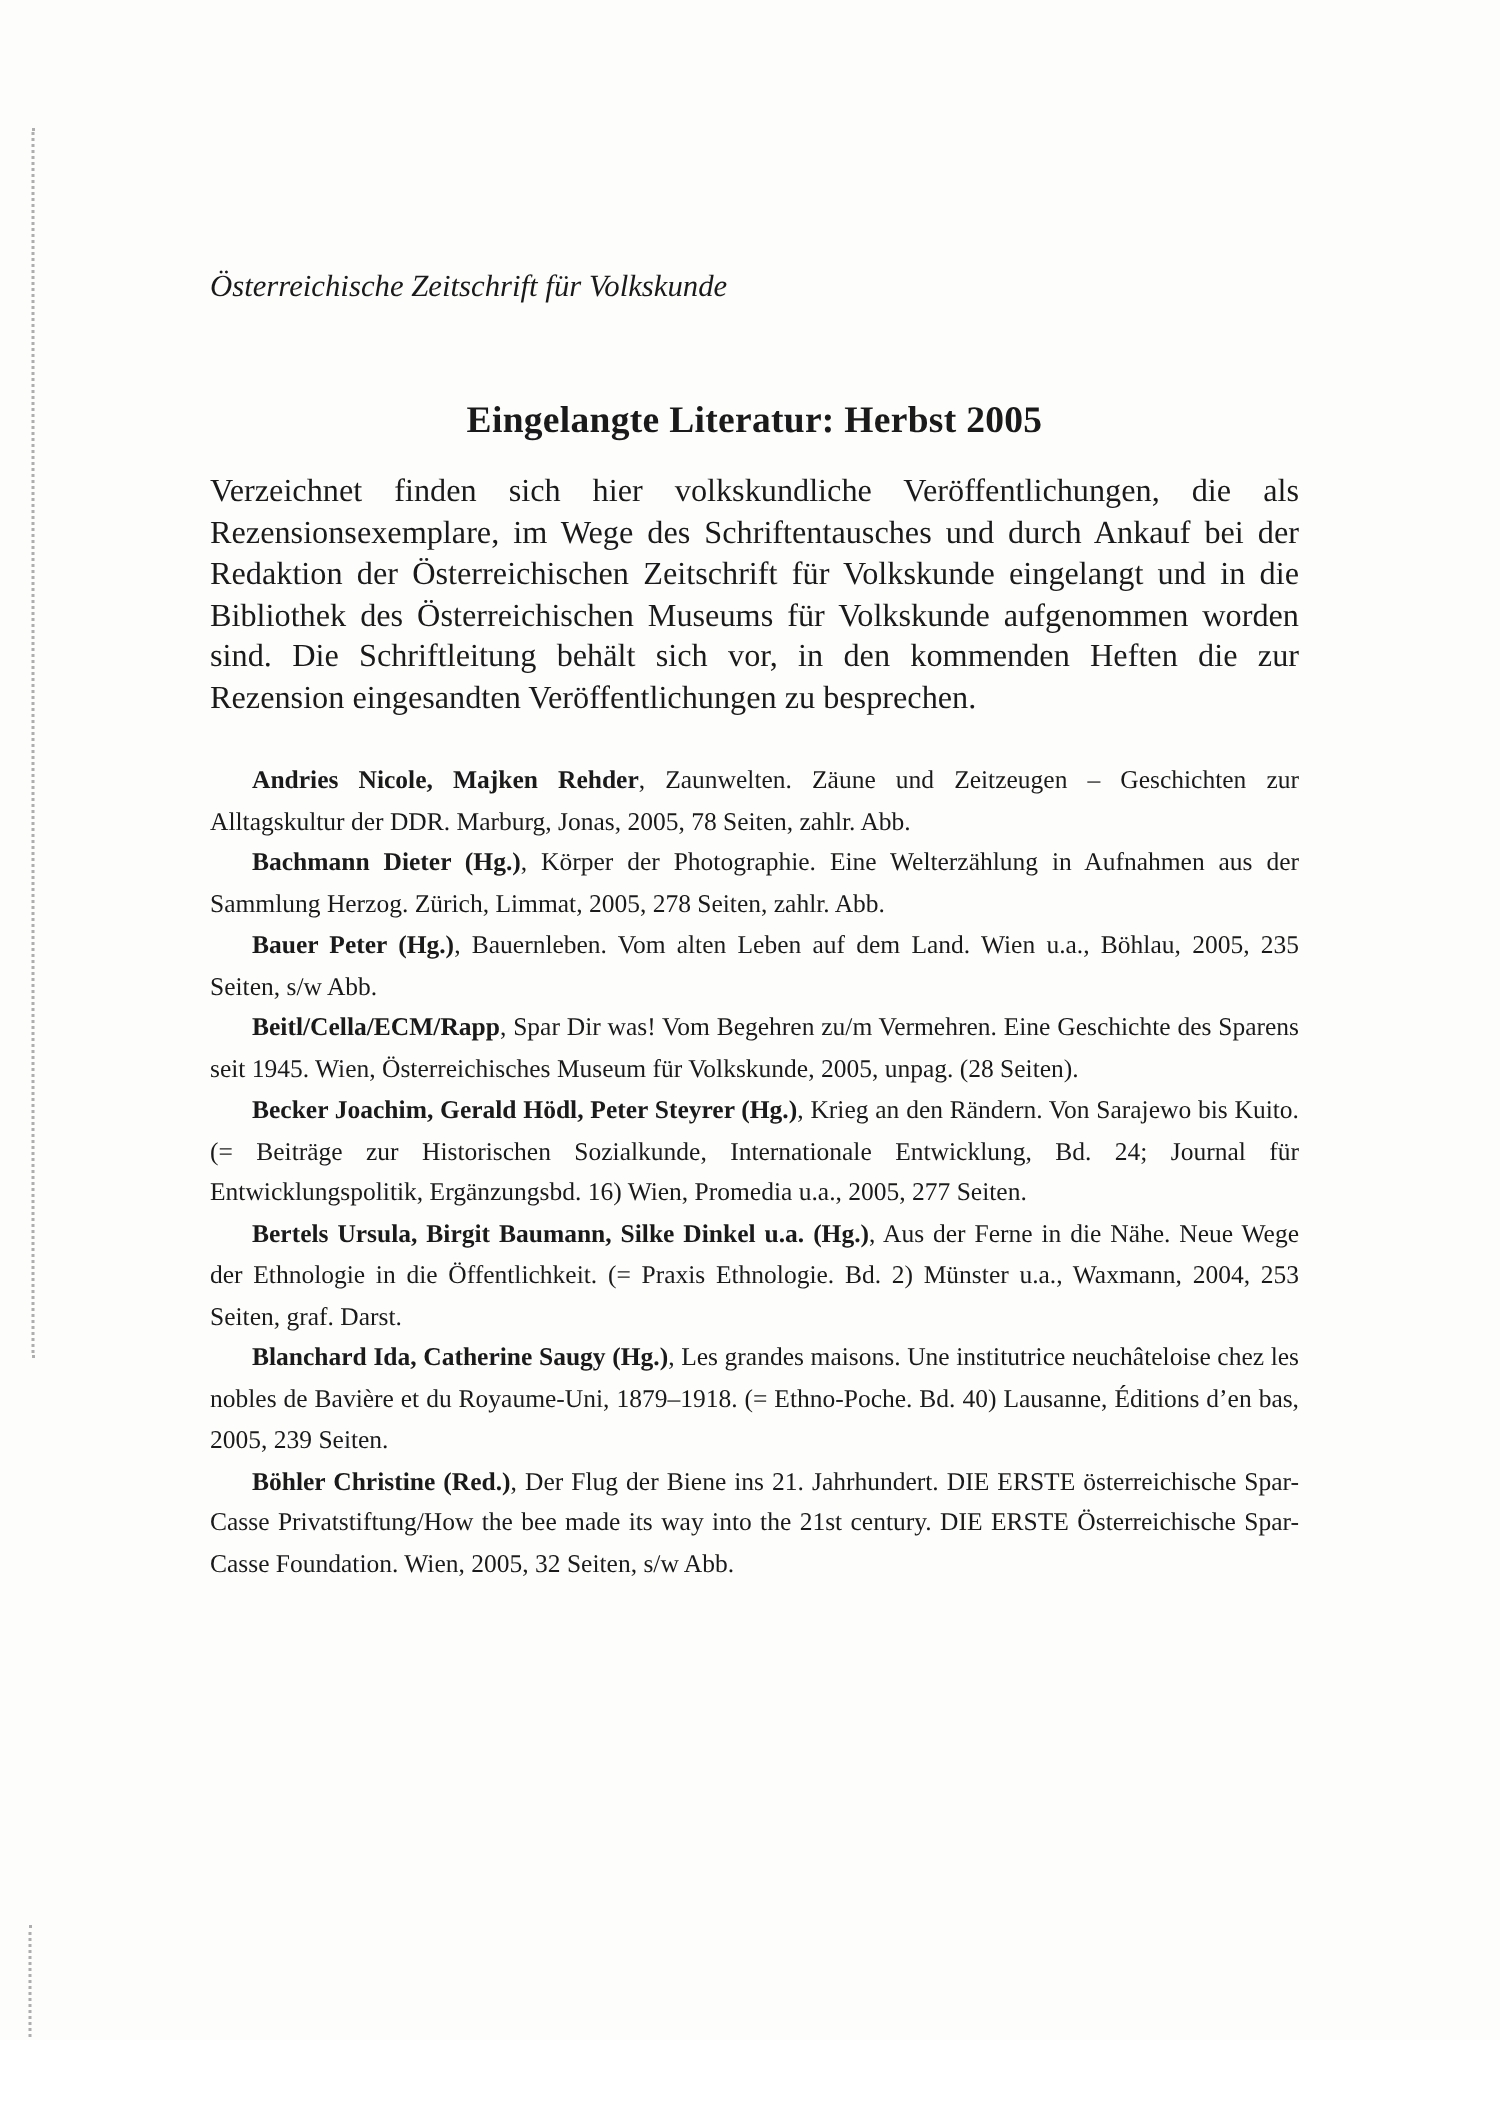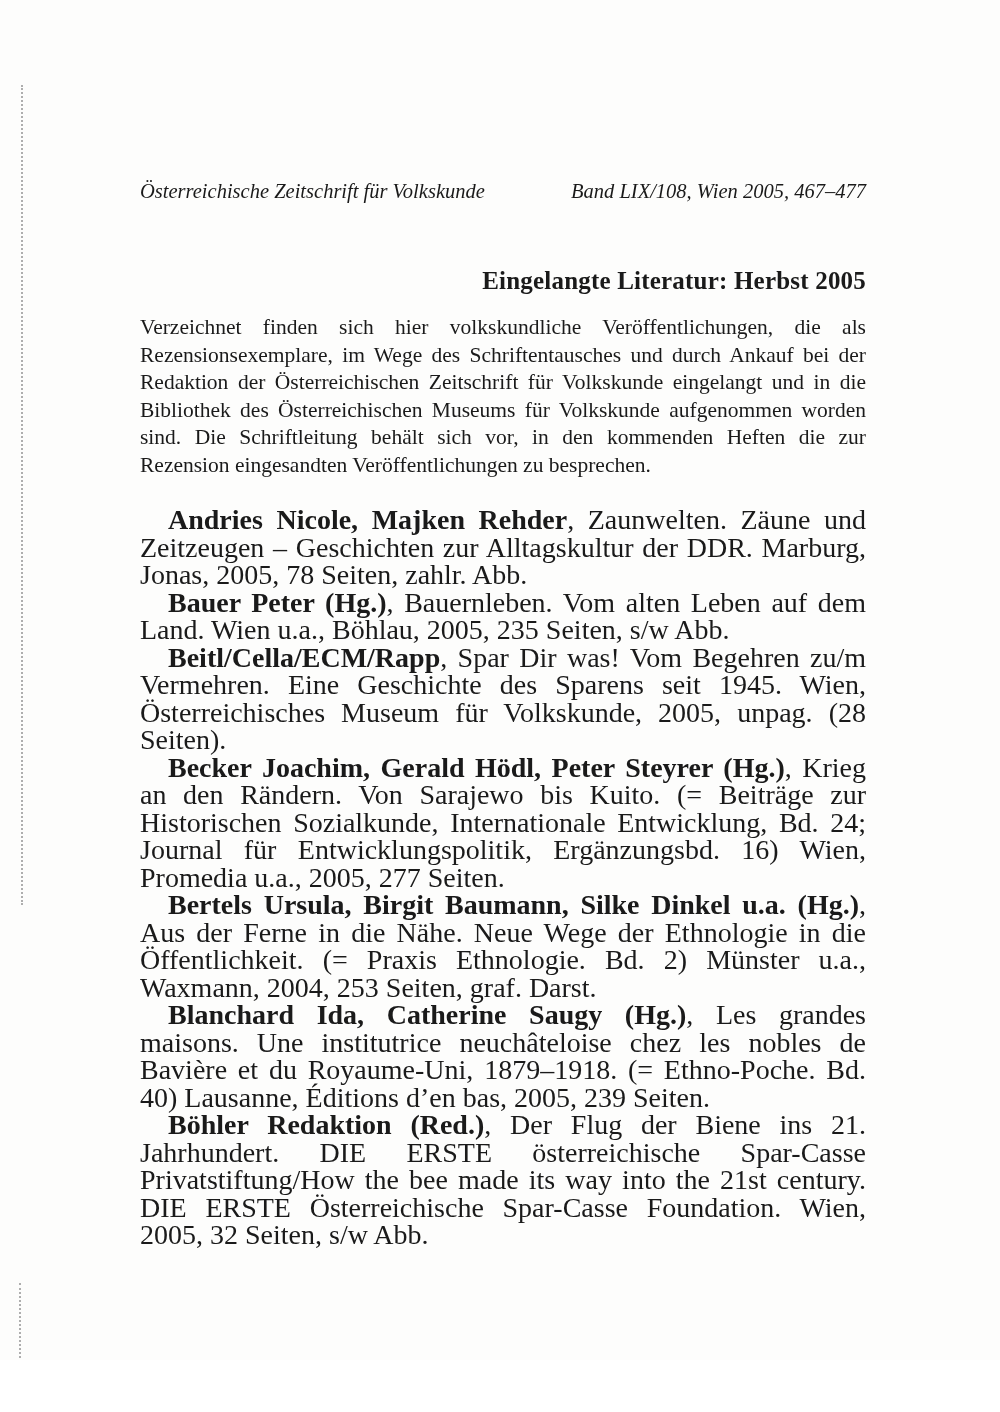--- a/index.html
+++ b/index.html
@@ -37,69 +37,69 @@
     display: flex;
     justify-content: space-between;
     align-items: baseline;
     font-style: italic;
     font-size: 20.5px;
     line-height: 26px;
     white-space: nowrap;
   }
   .page-title {
     margin-top: 62px;
-    text-align: right;
+    text-align: center;
     font-weight: bold;
     font-size: 25px;
     line-height: 30px;
     letter-spacing: 0.2px;
   }
   .intro-paragraph {
     margin-top: 18px;
     font-size: 21.5px;
     line-height: 27.5px;
     text-align: justify;
   }
   .entries {
     margin-top: 27px;
   }
   .entry {
     margin: 0;
-    font-size: 28px;
+    font-size: 17px;
     line-height: 27.5px;
     text-align: justify;
     text-indent: 28px;
   }
   .entry .authors {
     font-weight: bold;
   }
 </style>
 </head>
 <body>
 
 <div class="page">
 
   <div class="scan-line seg1"></div>
   <div class="scan-line seg2"></div>
 
   <div class="content">
 
     <div class="journal-header">
       <span>Österreichische Zeitschrift für Volkskunde</span>
-      <span>Band LIX/108, Wien 2005, 467–477</span>
     </div>
 
     <h1 class="page-title">Eingelangte Literatur: Herbst 2005</h1>
 
     <p class="intro-paragraph">Verzeichnet finden sich hier volkskundliche Veröffentlichungen, die als Rezensionsexemplare, im Wege des Schriftentausches und durch Ankauf bei der Redaktion der Österreichischen Zeitschrift für Volkskunde eingelangt und in die Bibliothek des Österreichischen Museums für Volkskunde aufgenommen worden sind. Die Schriftleitung behält sich vor, in den kommenden Heften die zur Rezension eingesandten Veröffentlichungen zu besprechen.</p>
 
     <div class="entries">
       <p class="entry"><span class="authors">Andries Nicole, Majken Rehder</span><span>, Zaunwelten. Zäune und Zeitzeugen – Geschichten zur Alltagskultur der DDR. Marburg, Jonas, 2005, 78 Seiten, zahlr. Abb.</span></p>
+      <p class="entry"><span class="authors">Bachmann Dieter (Hg.)</span><span>, Körper der Photographie. Eine Welterzählung in Aufnahmen aus der Sammlung Herzog. Zürich, Limmat, 2005, 278 Seiten, zahlr. Abb.</span></p>
       <p class="entry"><span class="authors">Bauer Peter (Hg.)</span><span>, Bauernleben. Vom alten Leben auf dem Land. Wien u.a., Böhlau, 2005, 235 Seiten, s/w Abb.</span></p>
       <p class="entry"><span class="authors">Beitl/Cella/ECM/Rapp</span><span>, Spar Dir was! Vom Begehren zu/m Vermehren. Eine Geschichte des Sparens seit 1945. Wien, Österreichisches Museum für Volkskunde, 2005, unpag. (28 Seiten).</span></p>
       <p class="entry"><span class="authors">Becker Joachim, Gerald Hödl, Peter Steyrer (Hg.)</span><span>, Krieg an den Rändern. Von Sarajewo bis Kuito. (= Beiträge zur Historischen Sozialkunde, Internationale Entwicklung, Bd. 24; Journal für Entwicklungspolitik, Ergänzungsbd. 16) Wien, Promedia u.a., 2005, 277 Seiten.</span></p>
       <p class="entry"><span class="authors">Bertels Ursula, Birgit Baumann, Silke Dinkel u.a. (Hg.)</span><span>, Aus der Ferne in die Nähe. Neue Wege der Ethnologie in die Öffentlichkeit. (= Praxis Ethnologie. Bd. 2) Münster u.a., Waxmann, 2004, 253 Seiten, graf. Darst.</span></p>
       <p class="entry"><span class="authors">Blanchard Ida, Catherine Saugy (Hg.)</span><span>, Les grandes maisons. Une institutrice neuchâteloise chez les nobles de Bavière et du Royaume-Uni, 1879–1918. (= Ethno-Poche. Bd. 40) Lausanne, Éditions d’en bas, 2005, 239 Seiten.</span></p>
-      <p class="entry"><span class="authors">Böhler Redaktion (Red.)</span><span>, Der Flug der Biene ins 21. Jahrhundert. DIE ERSTE österreichische Spar-Casse Privatstiftung/How the bee made its way into the 21st century. DIE ERSTE Österreichische Spar-Casse Foundation. Wien, 2005, 32 Seiten, s/w Abb.</span></p>
+      <p class="entry"><span class="authors">Böhler Christine (Red.)</span><span>, Der Flug der Biene ins 21. Jahrhundert. DIE ERSTE österreichische Spar-Casse Privatstiftung/How the bee made its way into the 21st century. DIE ERSTE Österreichische Spar-Casse Foundation. Wien, 2005, 32 Seiten, s/w Abb.</span></p>
     </div>
 
   </div>
 </div>
 
 </body></html>

